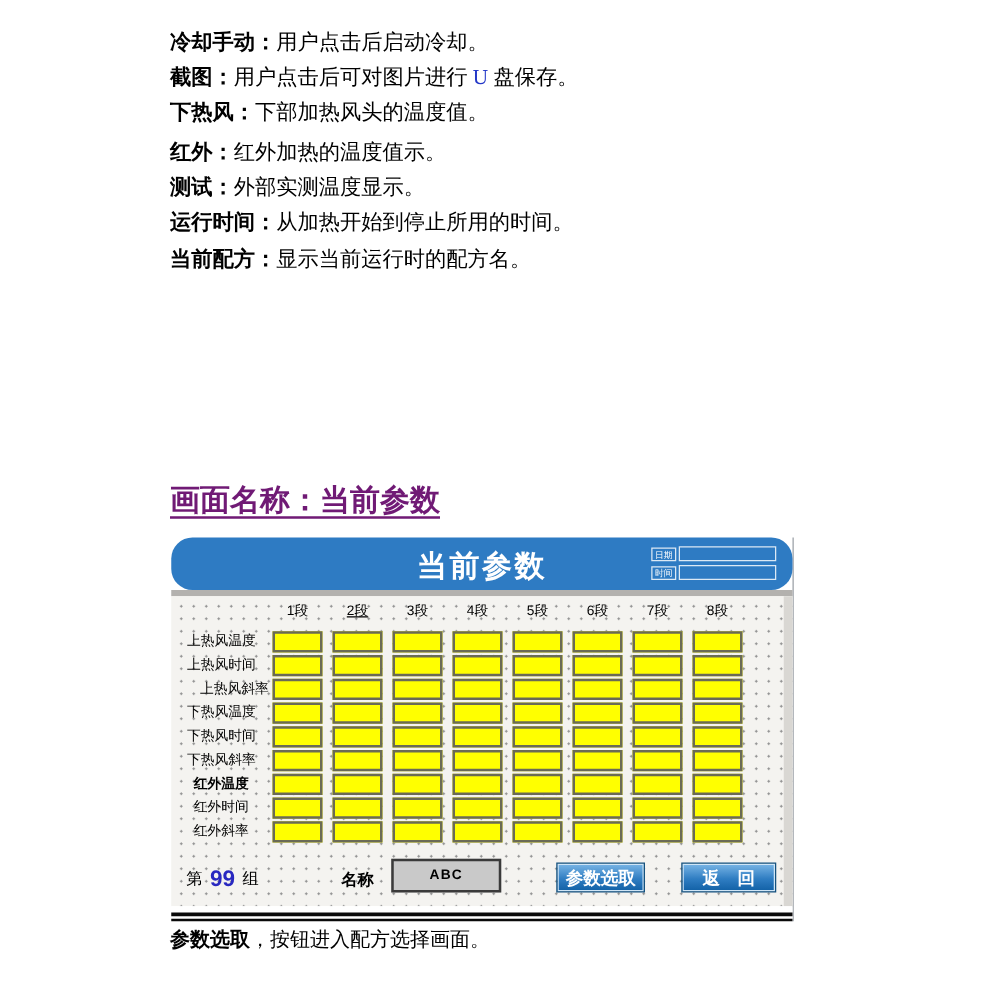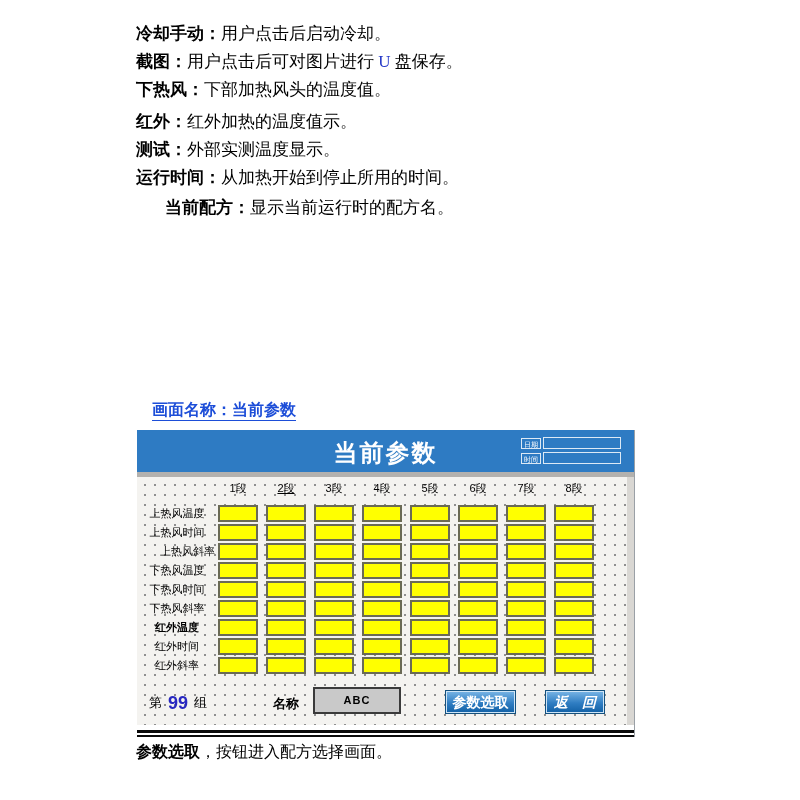--- a/index.html
+++ b/index.html
@@ -5,38 +5,38 @@
   html,body{margin:0;padding:0;background:#ffffff;}
   .page{position:relative;width:800px;height:800px;background:#ffffff;overflow:hidden;
         font-family:"Liberation Sans","DejaVu Sans",sans-serif;}
 
   
   .defs{position:absolute;left:136px;top:20px;width:560px;
         font-family:"Liberation Serif","DejaVu Serif",serif;
         font-size:17px;color:#000;}
   .def{margin:0;height:28px;line-height:28px;white-space:nowrap;}
   .def.gap4{margin-top:4px;}
-  .def.gap2{margin-top:2px;margin-left:29px;}
+  .def.gap2{margin-top:2px;}
   .def .term,.def .sep{font-weight:bold;}
   .blue-u{color:#2438c8;}
 
-  .heading{position:absolute;left:136px;top:384px;margin:16px;
+  .heading{position:absolute;left:136px;top:384px;margin:0;
            font-family:"Liberation Serif","DejaVu Serif",serif;
-           font-size:16px;font-weight:bold;color:#1d4ed8;
+           font-size:24px;font-weight:bold;color:#701a75;
            text-decoration:underline;text-underline-offset:5px;white-space:nowrap;}
 
   .caption{position:absolute;left:136px;top:742px;margin:0;
            font-family:"Liberation Serif","DejaVu Serif",serif;
            font-size:16px;color:#000;white-space:nowrap;}
   .caption .term{font-weight:bold;}
 
   
   .hmi{position:absolute;left:137px;top:430px;width:497px;height:307px;
        border-right:1px solid #9aa0a6;}
-  .hmi-header{position:absolute;left:0;top:0;width:100%;height:42px;background:#2e7bc3;}
+  .hmi-header{position:absolute;left:0;top:0;width:100%;height:42px;background:#2e7bc3;border-radius:17px;}
   .hmi-title{position:absolute;left:0;right:0;top:7px;text-align:center;
              color:#ffffff;font-size:24px;font-weight:bold;letter-spacing:2px;}
   .dt{position:absolute;right:11px;top:7px;width:102px;}
   .dt-row{display:flex;align-items:center;margin-bottom:3px;}
   .dt-label{display:inline-block;width:20px;height:11px;line-height:11px;
             border:1px solid #dce9f5;color:#ffffff;font-size:7px;text-align:center;
             box-sizing:border-box;margin-right:2px;}
   .dt-value{display:inline-block;width:78px;height:12px;border:1px solid #dce9f5;
             box-sizing:border-box;}
   .hmi-strip{position:absolute;left:0;top:42px;width:100%;height:5px;background:#b3b1ae;}
@@ -61,21 +61,21 @@
   .name-box{position:absolute;left:176px;top:210px;width:88px;height:27px;
             background:#c9c9c9;border:2px solid #3a3a3a;box-sizing:border-box;
             text-align:center;line-height:23px;font-size:11px;font-weight:bold;
             letter-spacing:1px;color:#000;}
   .hmi-btn{position:absolute;top:213px;height:24px;box-sizing:border-box;
            background:linear-gradient(180deg,#7ab6e6 0%,#2f7dc2 55%,#1160a5 100%);
            border:1px solid #14517e;box-shadow:inset 0 0 0 1px #cfe5f6;
            color:#ffffff;font-size:14px;font-weight:bold;text-align:center;
            line-height:22px;cursor:pointer;}
   .btn-select{left:308px;width:71px;}
-  .btn-back{left:408px;width:60px;word-spacing:10px;font-style:italic;}
+  .btn-back{left:408px;width:76px;word-spacing:10px;}
 
   .hmi-gap{position:absolute;left:0;top:295px;width:100%;height:5px;background:#ffffff;}
   .hmi-dline{position:absolute;left:0;top:300px;width:100%;height:7px;box-sizing:border-box;
              border-top:3px solid #0a0a0a;border-bottom:2px solid #0a0a0a;background:#ffffff;}
 </style>
 </head>
 <body>
 
 <div class="page">
 

